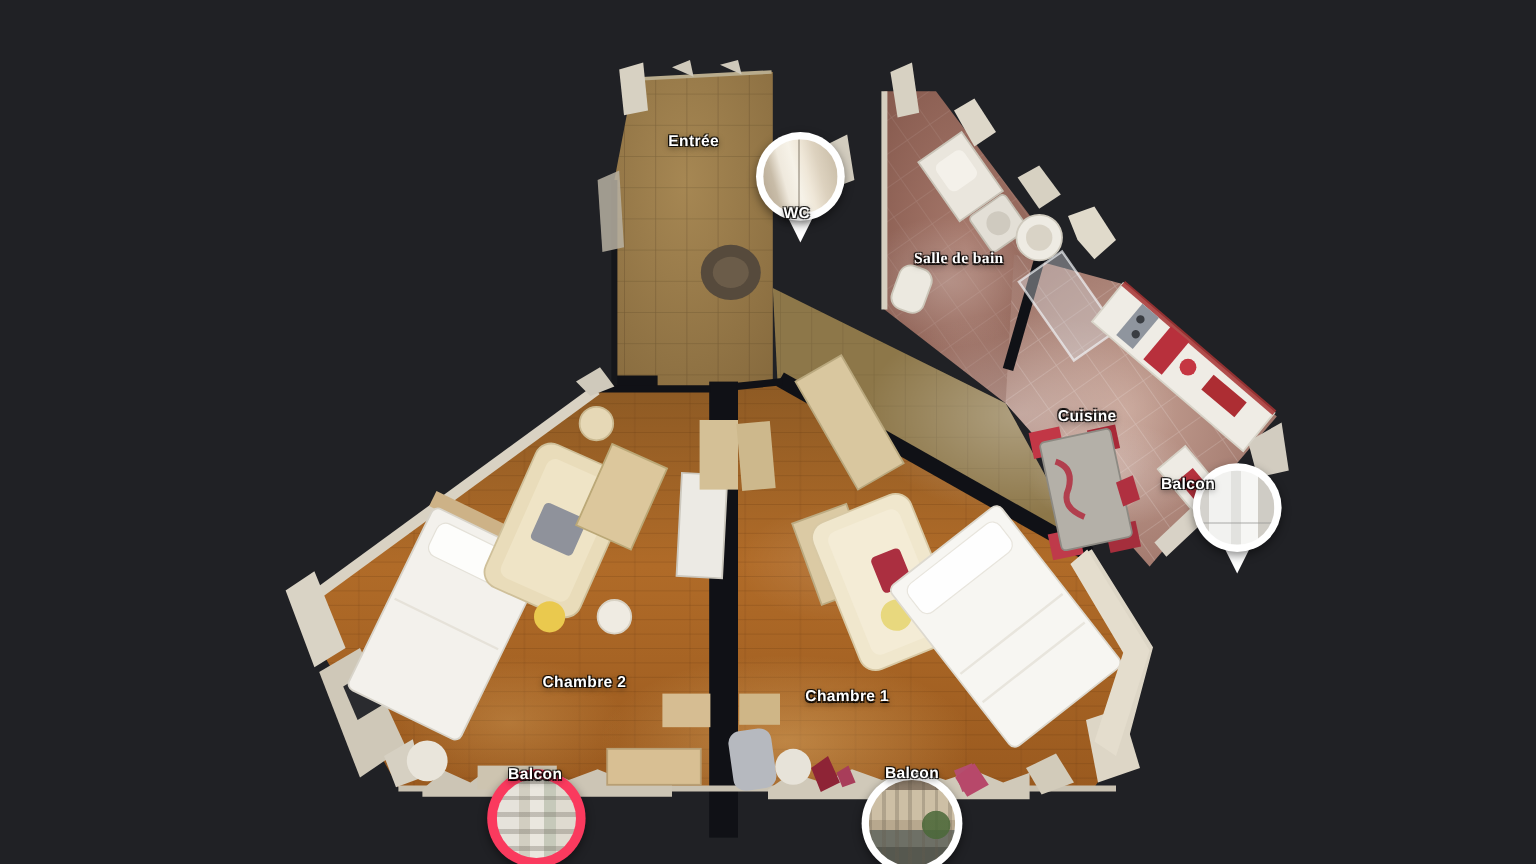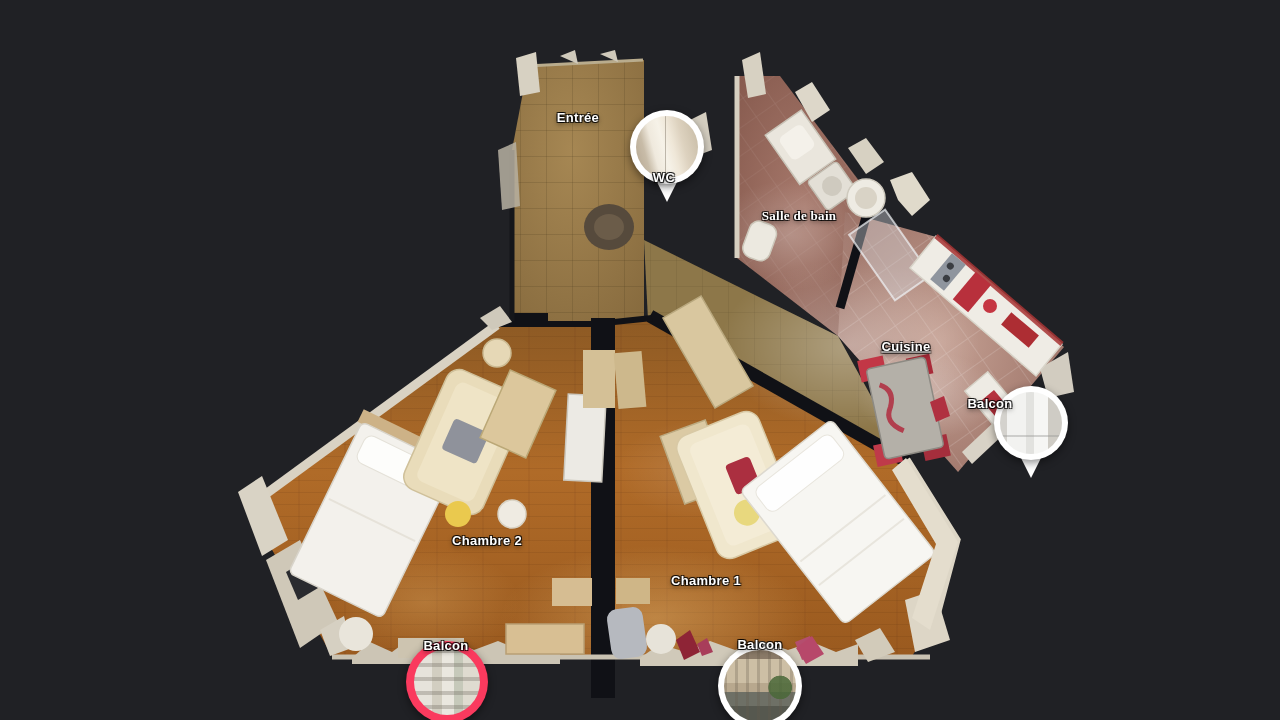--- a/index.html
+++ b/index.html
@@ -326,20 +326,20 @@
   <div class="pin" style="left:760px;top:686px;--r:42px;">
     <div class="pin-tail"></div>
     <div class="pin-ring">
       <div class="pin-photo photo-balcon-ch1"></div>
     </div>
   </div>
 
   <div class="room-label" style="left:578px;top:117px;">Entrée</div>
   <div class="room-label" style="left:640px;top:177px;margin-left:24px;">WC</div>
   <div class="room-label" style="left:799px;top:215px;font-family:Liberation Serif, serif;">Salle de bain</div>
-  <div class="room-label" style="left:906px;top:346px;text-decoration:underline;">Cuisine</div>
+  <div class="room-label" style="left:906px;top:346px;">Cuisine</div>
   <div class="room-label" style="left:990px;top:403px;">Balcon</div>
-  <div class="room-label" style="left:487px;top:540px;">Chambre 2</div>
+  <div class="room-label" style="left:487px;top:568px;">Chambre 2</div>
   <div class="room-label" style="left:706px;top:580px;">Chambre 1</div>
   <div class="room-label" style="left:446px;top:645px;">Balcon</div>
   <div class="room-label" style="left:760px;top:644px;">Balcon</div>
 
 </div>
 
 </body></html>

